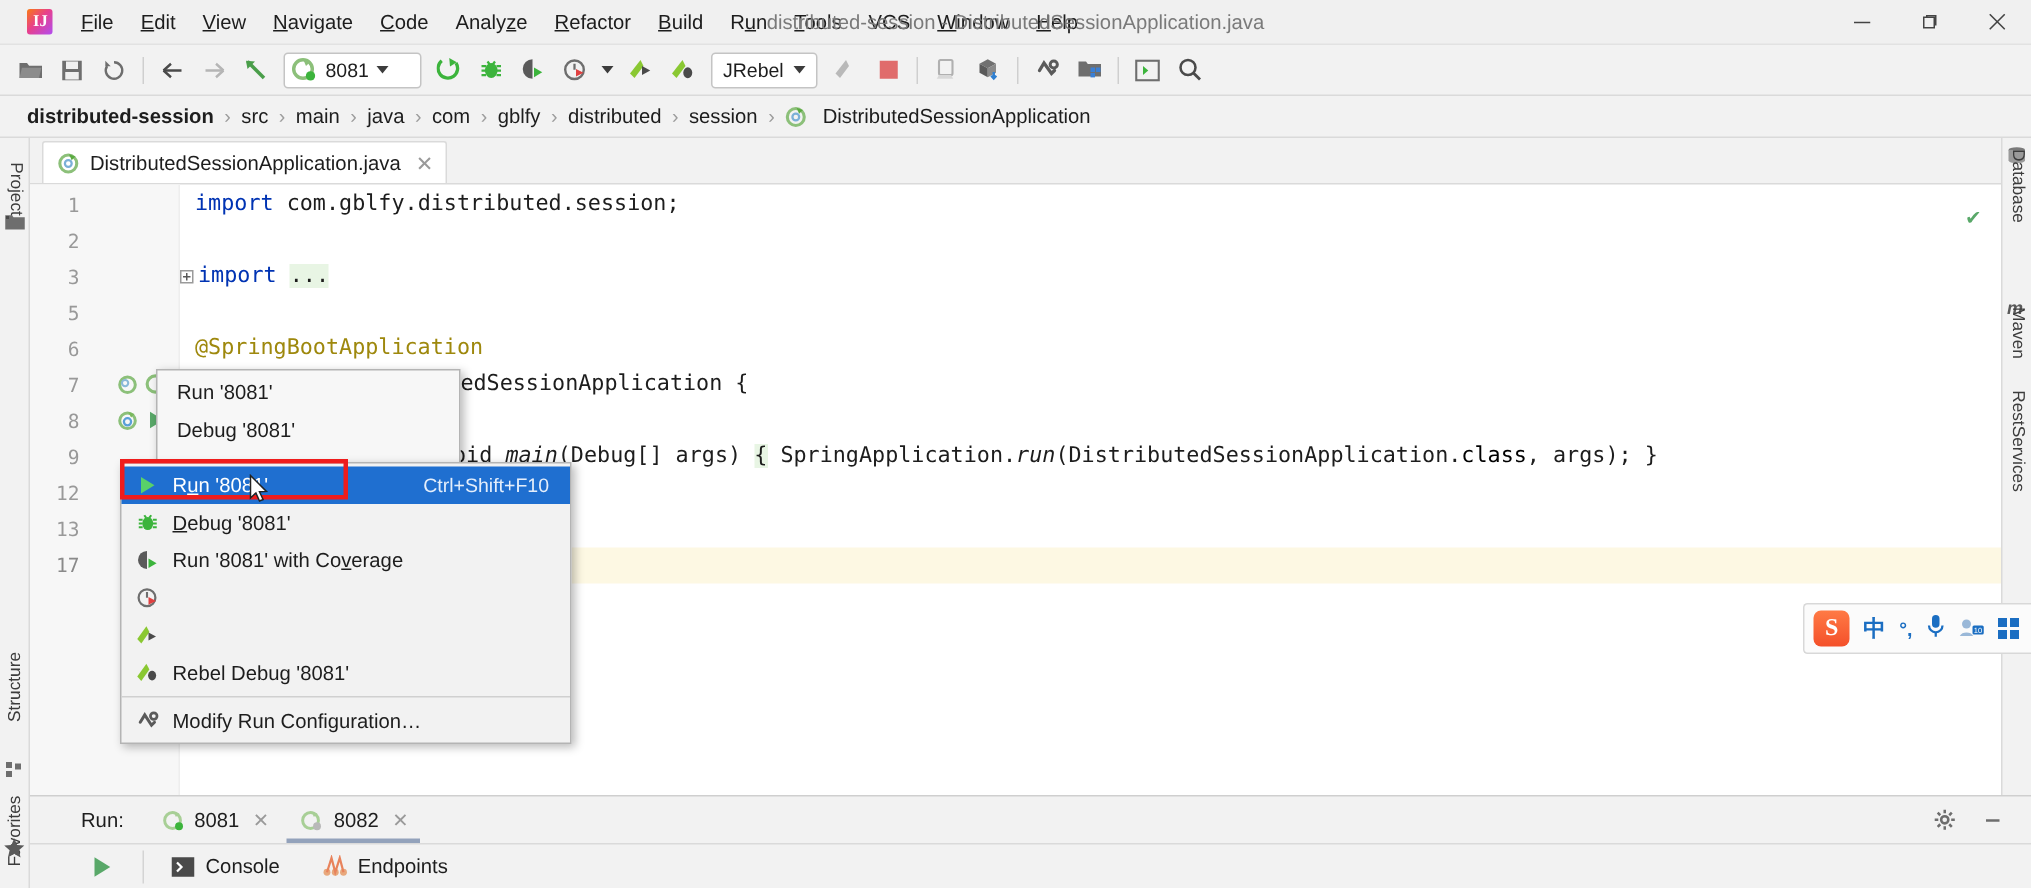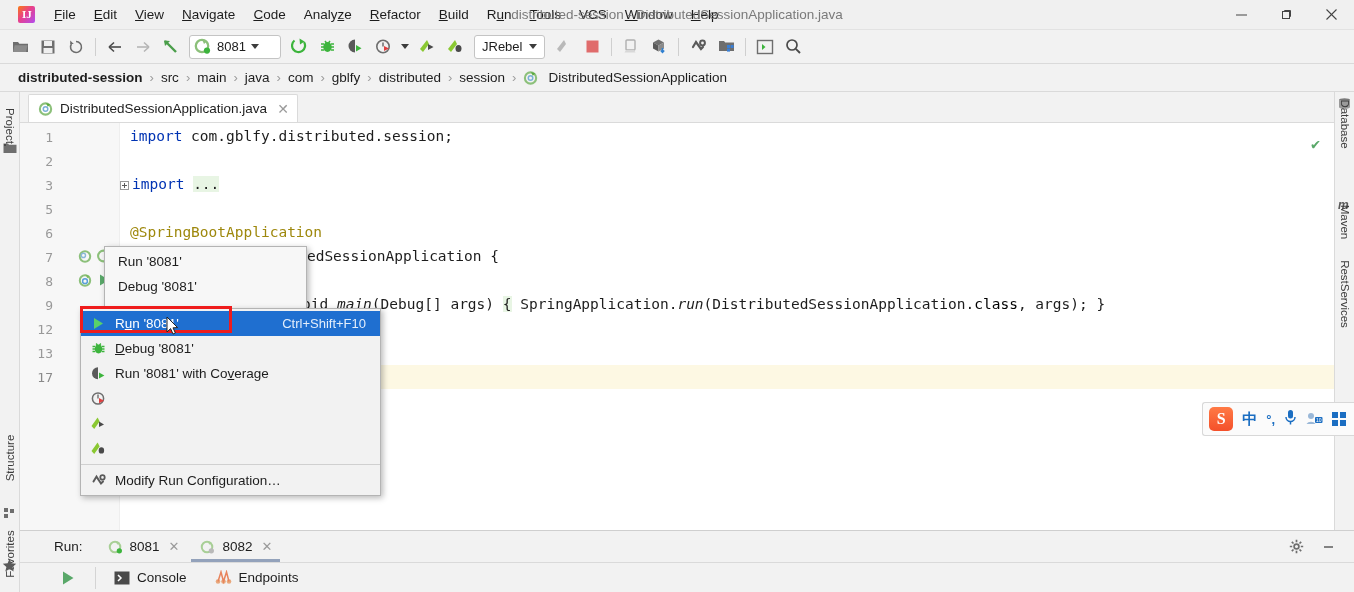--- a/index.html
+++ b/index.html
@@ -630,20 +630,21 @@
     </span>
   </div>
 
   <div class="mi">
     <span class="mi-ico">
       <svg width="16" height="15" viewBox="0 0 16 15">
           <path d="M1.5 10 L7.6 1.5 L9.6 5.4 L4.2 13z" fill="#8ac832"></path>
           <ellipse cx="11.4" cy="9.4" rx="2.7" ry="3.2" fill="#4a4a4a"></ellipse>
         </svg>
     </span>
+    <span class="mi-lbl">Rebel Debug '8081'</span>
   </div>
 
   <div class="mi-sep"></div>
 
   <div class="mi">
     <span class="mi-ico">
       <svg width="15" height="15" viewBox="0 0 15 15">
           <path d="M2.5 8.5 L5.5 3.6 L10 10.5 L12 8.5" stroke="#5a5a5a" stroke-width="2" fill="none" stroke-linecap="round"></path>
           <circle cx="11.5" cy="4.4" r="2.2" fill="none" stroke="#5a5a5a" stroke-width="1.8"></circle>
         </svg>

